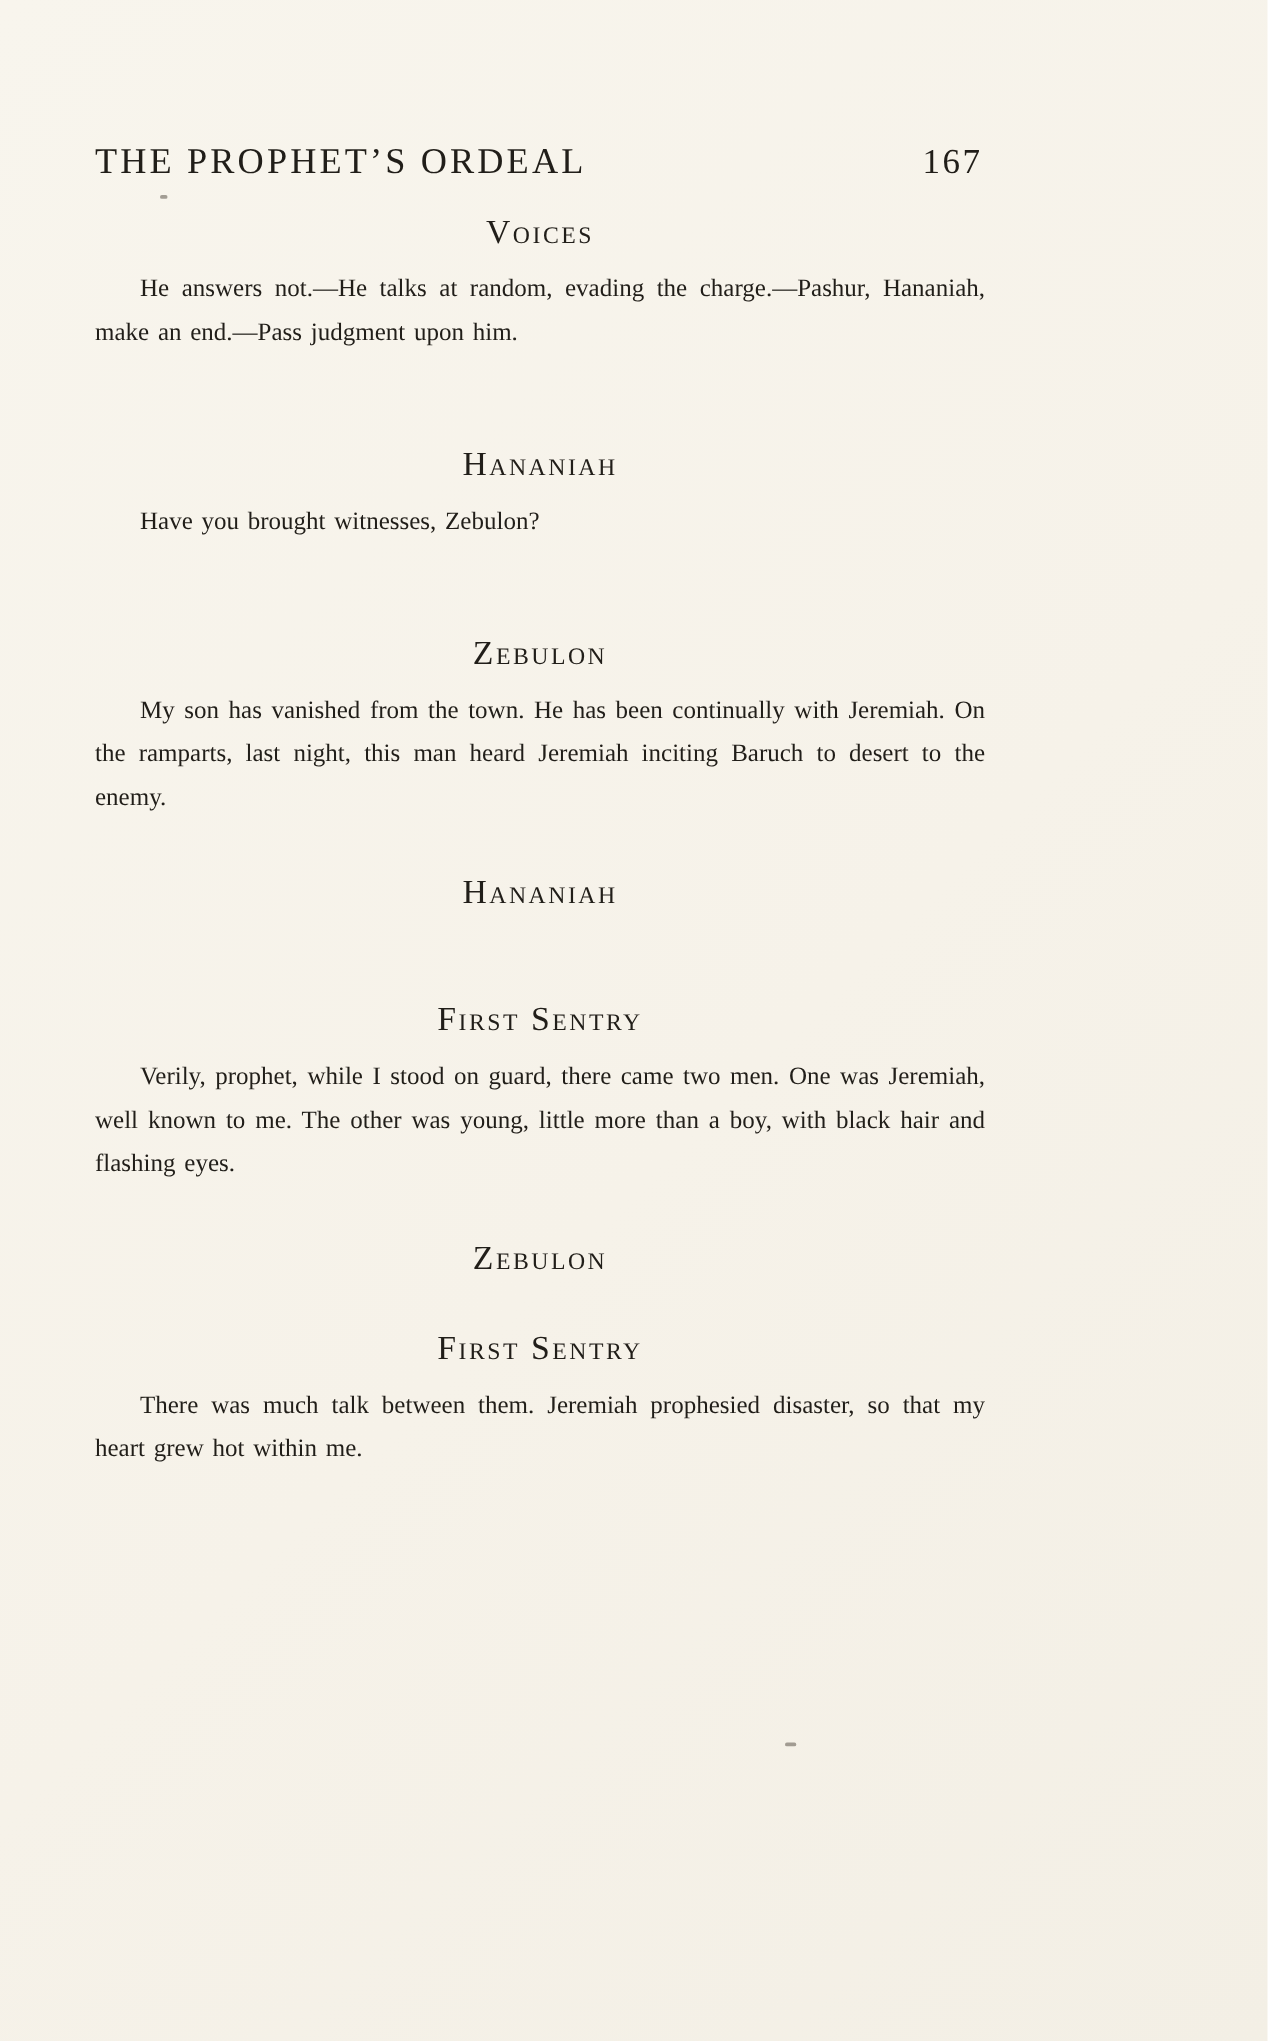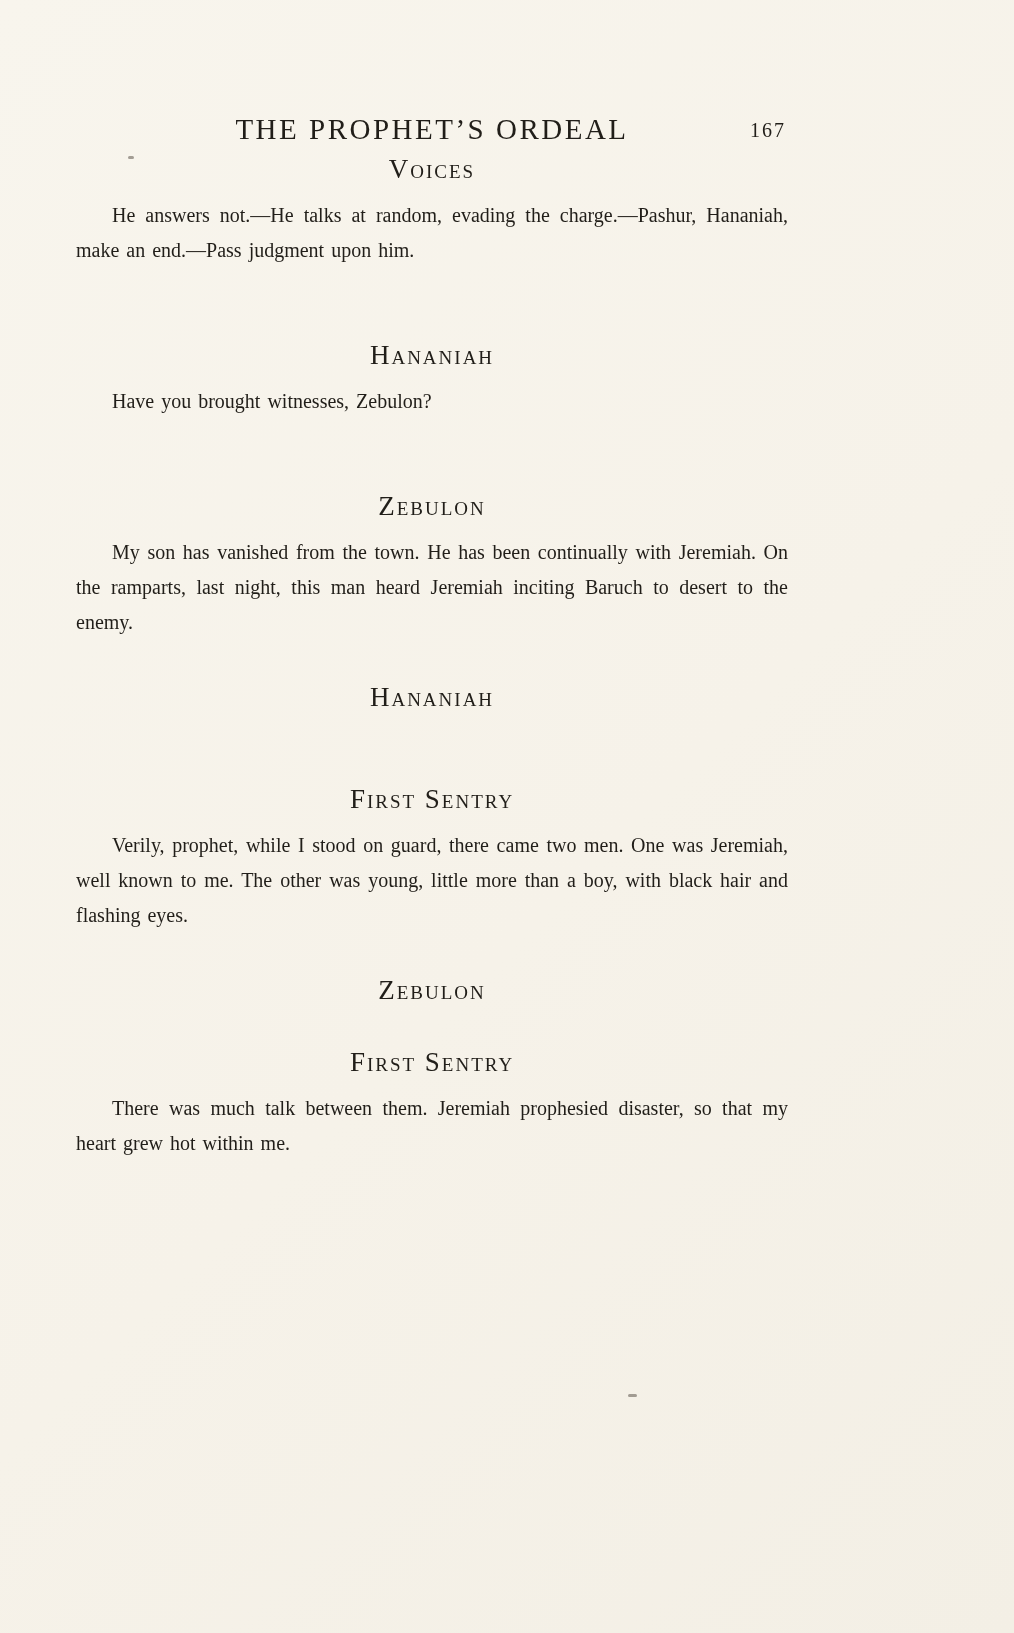--- a/index.html
+++ b/index.html
@@ -16,53 +16,53 @@
     overflow: hidden;
   }
   .page {
     position: absolute;
     left: 76px;
     top: 112px;
     width: 712px;
   }
   .page-header {
     position: relative;
-    text-align: center;
+    text-align: left;
     font-size: 29px;
     letter-spacing: 2.5px;
     line-height: 34px;
     height: 36px;
   }
   .running-title { white-space: nowrap; }
   .pagenum {
     position: absolute;
     right: 2px;
     top: 1px;
     letter-spacing: 2px;
-    font-size: 20px;
+    font-size: 28px;
     margin-left: 44px;
   }
   .speaker {
     text-align: center;
     font-weight: normal;
     font-size: 27px;
     font-variant: small-caps;
     letter-spacing: 2px;
     margin: 0;
     line-height: 30px;
   }
   .body {
     font-size: 20px;
     line-height: 35px;
     text-align: justify;
     text-indent: 36px;
     margin: 14px 0 0 0;
     word-spacing: 2px;
   }
-  .gap-first { margin-top: 6px; }
+  .gap-first { margin-top: 22px; }
   .gap-lg    { margin-top: 72px; }
   .gap-md    { margin-top: 42px; }
   .it { font-style: italic; }
   .sc { font-variant: small-caps; letter-spacing: 1px; }
   .artifact {
     position: absolute;
     background: #5c564c;
     opacity: 0.55;
   }
   .a1 { left: 128px; top: 156px; width: 6px; height: 3px; border-radius: 2px; }

